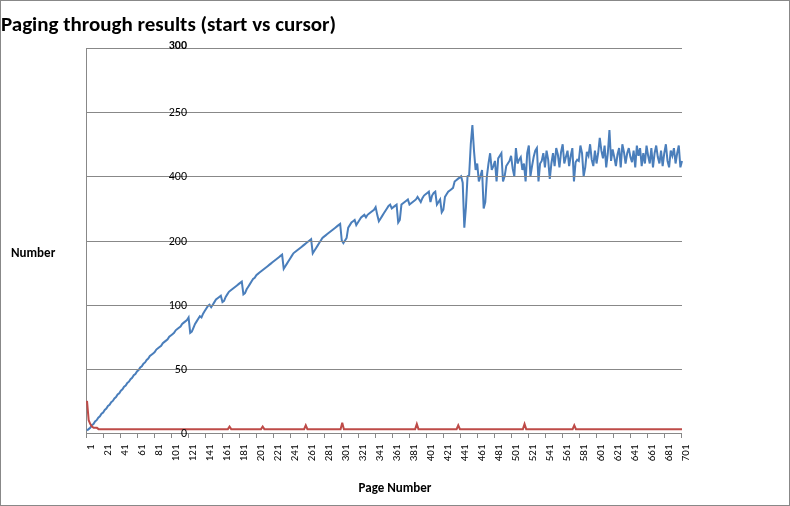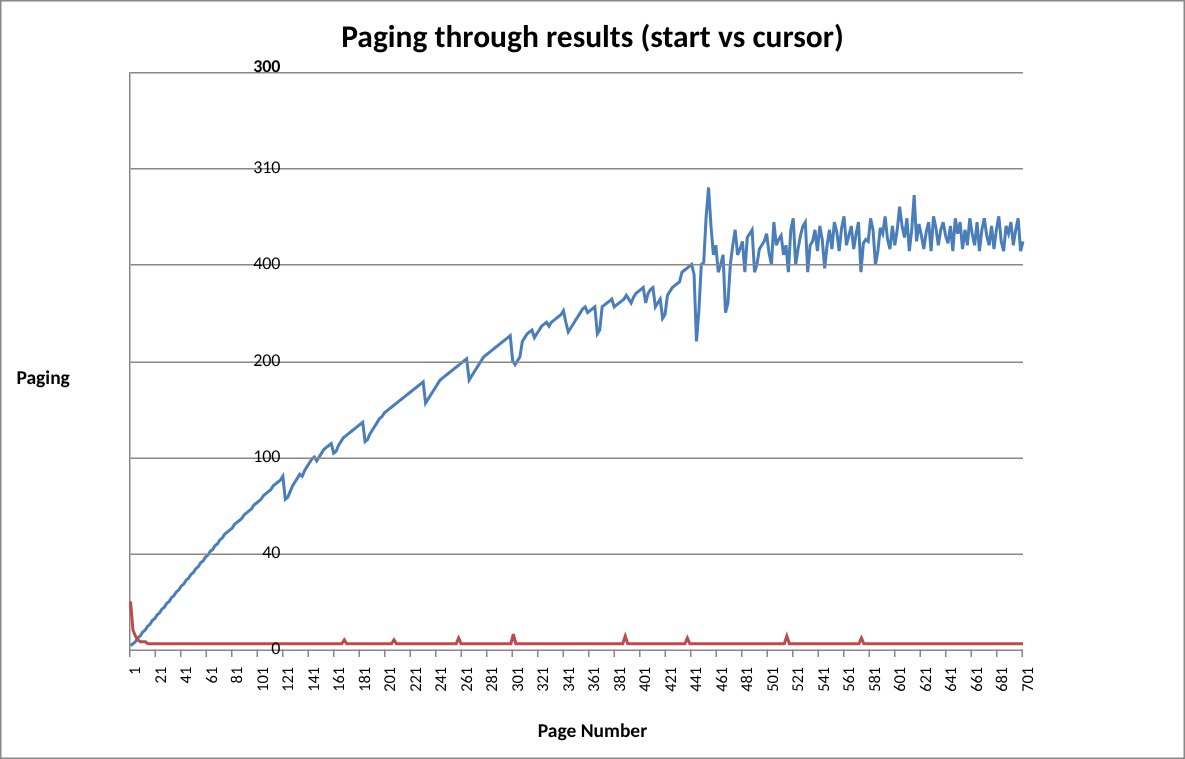--- a/index.html
+++ b/index.html
@@ -15,21 +15,21 @@
     position: relative;
     background: #fff;
     border: 1px solid #888;
     box-sizing: border-box;
   }
   .title {
     position: absolute;
     top: 10px;
     left: 0;
     width: 100%;
-    text-align: center;
+    text-align: left;
     font-weight: bold;
     font-size: 21px;
   }
   .ylabel {
     position: absolute;
     left: 10px;
     top: 244px;
     font-size: 13px;
     font-weight: bold;
   }
@@ -111,43 +111,43 @@
     width: 100%;
     height: 100%;
     overflow: visible;
   }
 </style>
 </head>
 <body>
 
 <div class="frame">
   <div class="title">Paging through results (start vs cursor)</div>
-  <div class="ylabel">Paging</div>
+  <div class="ylabel">Number</div>
   <div class="xlabel">Page Number</div>
 
   <div class="plot" id="plot">
     <svg class="series" id="series-svg" preserveAspectRatio="none" viewBox="0 0 595 385">
         <polyline points="0.00,382.43 1.61,381.15 3.22,379.87 4.84,377.30 6.45,376.02 8.06,373.45 9.67,372.17 11.29,369.60 12.90,368.32 14.51,365.75 16.12,364.47 17.74,361.90 19.35,360.62 20.96,358.05 22.57,356.77 24.19,354.20 25.80,352.92 27.41,350.35 29.02,349.07 30.64,346.50 32.25,345.22 33.86,342.65 35.47,341.37 37.09,338.80 38.70,337.52 40.31,334.95 41.92,333.67 43.54,331.10 45.15,329.82 46.76,327.25 48.37,325.97 49.99,323.40 51.60,322.12 53.21,319.55 54.82,318.27 56.44,315.70 58.05,314.42 59.66,311.85 61.27,310.57 62.89,308.00 64.50,306.72 66.11,305.43 67.72,304.15 69.34,301.58 70.95,300.30 72.56,299.02 74.17,297.73 75.79,295.17 77.40,293.88 79.01,292.60 80.62,291.32 82.24,288.75 83.85,287.47 85.46,286.18 87.07,284.90 88.69,282.33 90.30,281.05 91.91,279.77 93.52,278.48 95.14,275.92 96.75,274.63 98.36,273.35 99.97,272.07 101.59,269.50 103.20,284.90 104.81,283.62 106.42,279.77 108.04,275.92 109.65,273.35 111.26,270.78 112.87,268.22 114.49,269.50 116.10,265.65 117.71,263.08 119.32,260.52 120.93,257.95 122.55,256.67 124.16,259.23 125.77,256.67 127.38,254.10 129.00,251.53 130.61,250.25 132.22,248.97 133.83,247.68 135.45,254.10 137.06,252.82 138.67,248.97 140.28,246.40 141.90,243.83 143.51,242.55 145.12,241.27 146.73,239.98 148.35,238.70 149.96,237.42 151.57,236.13 153.18,234.85 154.80,233.57 156.41,246.40 158.02,245.12 159.63,241.27 161.25,238.70 162.86,236.13 164.47,233.57 166.08,231.00 167.70,229.72 169.31,227.15 170.92,225.87 172.53,224.58 174.15,223.30 175.76,222.02 177.37,220.73 178.98,219.45 180.60,218.17 182.21,216.88 183.82,215.60 185.43,214.32 187.05,213.03 188.66,211.75 190.27,210.47 191.88,209.18 193.50,207.90 195.11,206.62 196.72,220.73 198.33,218.17 199.95,215.60 201.56,213.03 203.17,210.47 204.78,207.90 206.40,205.33 208.01,204.05 209.62,202.77 211.23,201.48 212.85,200.20 214.46,198.92 216.07,197.63 217.68,196.35 219.30,195.07 220.91,193.78 222.52,192.50 224.13,191.22 225.75,205.33 227.36,202.77 228.97,200.20 230.58,197.63 232.20,195.07 233.81,192.50 235.42,189.93 237.03,188.65 238.64,187.37 240.26,186.08 241.87,184.80 243.48,183.52 245.09,182.23 246.71,180.95 248.32,179.67 249.93,178.38 251.54,177.10 253.16,175.82 254.77,192.50 256.38,195.07 257.99,192.50 259.61,189.93 261.22,179.67 262.83,177.10 264.44,174.53 266.06,173.25 267.67,171.97 269.28,177.10 270.89,174.53 272.51,171.97 274.12,169.40 275.73,168.12 277.34,166.83 278.96,169.40 280.57,166.83 282.18,165.55 283.79,164.27 285.41,162.98 287.02,161.70 288.63,159.13 290.24,166.83 291.86,173.25 293.47,170.68 295.08,168.12 296.69,165.55 298.31,162.98 299.92,160.42 301.53,157.85 303.14,156.57 304.76,160.42 306.37,159.13 307.98,157.85 309.59,156.57 311.21,174.53 312.82,171.97 314.43,156.57 316.04,155.28 317.66,154.00 319.27,152.72 320.88,151.43 322.49,156.57 324.11,155.28 325.72,154.00 327.33,152.72 328.94,151.43 330.56,148.87 332.17,151.43 333.78,154.00 335.39,150.15 337.01,147.58 338.62,146.30 340.23,145.02 341.84,143.73 343.46,154.00 345.07,147.58 346.68,145.02 348.29,143.73 349.91,156.57 351.52,154.00 353.13,151.43 354.74,164.27 356.36,161.70 357.97,148.87 359.58,146.30 361.19,143.73 362.80,142.45 364.42,141.17 366.03,139.88 367.64,133.47 369.25,132.18 370.87,130.90 372.48,129.62 374.09,128.33 375.70,134.75 377.32,179.67 378.93,159.13 380.54,128.33 382.15,127.05 383.77,96.25 385.38,77.00 386.99,102.67 388.60,121.92 390.22,115.50 391.83,133.47 393.44,128.33 395.05,121.92 396.67,160.42 398.28,154.00 399.89,128.33 401.50,115.50 403.12,105.23 404.73,121.92 406.34,118.07 407.95,112.93 409.57,133.47 411.18,110.37 412.79,107.80 414.40,105.23 416.02,133.47 417.63,128.33 419.24,118.07 420.85,115.50 422.47,112.93 424.08,107.80 425.69,120.63 427.30,128.33 428.92,100.10 430.53,115.50 432.14,111.65 433.75,109.08 435.37,121.92 436.98,115.50 438.59,133.47 440.20,105.23 441.82,97.53 443.43,128.33 445.04,118.07 446.65,109.08 448.27,102.67 449.88,100.10 451.49,133.47 453.10,115.50 454.72,112.93 456.33,105.23 457.94,119.35 459.55,102.67 461.17,111.65 462.78,130.90 464.39,115.50 466.00,105.23 467.62,118.07 469.23,100.10 470.84,106.52 472.45,119.35 474.07,103.95 475.68,96.25 477.29,115.50 478.90,109.08 480.51,102.67 482.13,118.07 483.74,107.80 485.35,100.10 486.96,133.47 488.58,114.22 490.19,111.65 491.80,112.93 493.41,97.53 495.03,105.23 496.64,128.33 498.25,119.35 499.86,103.95 501.48,107.80 503.09,96.25 504.70,111.65 506.31,118.07 507.93,102.67 509.54,115.50 511.15,105.23 512.76,89.83 514.38,102.67 515.99,110.37 517.60,97.53 519.21,119.35 520.83,105.23 522.44,82.13 524.05,112.93 525.66,101.38 527.28,109.08 528.89,118.07 530.50,106.52 532.11,100.10 533.73,119.35 535.34,96.25 536.95,103.95 538.56,115.50 540.18,105.23 541.79,100.10 543.40,109.08 545.01,114.22 546.63,102.67 548.24,119.35 549.85,97.53 551.46,107.80 553.08,100.10 554.69,118.07 556.30,105.23 557.91,115.50 559.53,97.53 561.14,107.80 562.75,115.50 564.36,100.10 565.98,119.35 567.59,105.23 569.20,97.53 570.81,109.08 572.43,115.50 574.04,102.67 575.65,118.07 577.26,105.23 578.88,96.25 580.49,112.93 582.10,119.35 583.71,102.67 585.33,107.80 586.94,100.10 588.55,115.50 590.16,105.23 591.78,97.53 593.39,119.35 595.00,112.93" fill="none" stroke="#4a7ebb" stroke-width="2"></polyline>
         <polyline points="0.00,352.92 1.66,372.17 3.31,376.02 4.97,378.58 6.63,379.87 8.29,379.87 9.94,379.87 11.60,381.15 13.26,381.15 14.92,381.15 16.57,381.15 18.23,381.15 19.89,381.15 21.55,381.15 23.20,381.15 24.86,381.15 26.52,381.15 28.18,381.15 29.83,381.15 31.49,381.15 33.15,381.15 34.81,381.15 36.46,381.15 38.12,381.15 39.78,381.15 41.43,381.15 43.09,381.15 44.75,381.15 46.41,381.15 48.06,381.15 49.72,381.15 51.38,381.15 53.04,381.15 54.69,381.15 56.35,381.15 58.01,381.15 59.67,381.15 61.32,381.15 62.98,381.15 64.64,381.15 66.30,381.15 67.95,381.15 69.61,381.15 71.27,381.15 72.92,381.15 74.58,381.15 76.24,381.15 77.90,381.15 79.55,381.15 81.21,381.15 82.87,381.15 84.53,381.15 86.18,381.15 87.84,381.15 89.50,381.15 91.16,381.15 92.81,381.15 94.47,381.15 96.13,381.15 97.79,381.15 99.44,381.15 101.10,381.15 102.76,381.15 104.42,381.15 106.07,381.15 107.73,381.15 109.39,381.15 111.04,381.15 112.70,381.15 114.36,381.15 116.02,381.15 117.67,381.15 119.33,381.15 120.99,381.15 122.65,381.15 124.30,381.15 125.96,381.15 127.62,381.15 129.28,381.15 130.93,381.15 132.59,381.15 134.25,381.15 135.91,381.15 137.56,381.15 139.22,381.15 140.88,381.15 142.53,378.58 144.19,381.15 145.85,381.15 147.51,381.15 149.16,381.15 150.82,381.15 152.48,381.15 154.14,381.15 155.79,381.15 157.45,381.15 159.11,381.15 160.77,381.15 162.42,381.15 164.08,381.15 165.74,381.15 167.40,381.15 169.05,381.15 170.71,381.15 172.37,381.15 174.03,381.15 175.68,378.58 177.34,381.15 179.00,381.15 180.65,381.15 182.31,381.15 183.97,381.15 185.63,381.15 187.28,381.15 188.94,381.15 190.60,381.15 192.26,381.15 193.91,381.15 195.57,381.15 197.23,381.15 198.89,381.15 200.54,381.15 202.20,381.15 203.86,381.15 205.52,381.15 207.17,381.15 208.83,381.15 210.49,381.15 212.14,381.15 213.80,381.15 215.46,381.15 217.12,381.15 218.77,377.30 220.43,381.15 222.09,381.15 223.75,381.15 225.40,381.15 227.06,381.15 228.72,381.15 230.38,381.15 232.03,381.15 233.69,381.15 235.35,381.15 237.01,381.15 238.66,381.15 240.32,381.15 241.98,381.15 243.64,381.15 245.29,381.15 246.95,381.15 248.61,381.15 250.26,381.15 251.92,381.15 253.58,381.15 255.24,374.73 256.89,381.15 258.55,381.15 260.21,381.15 261.87,381.15 263.52,381.15 265.18,381.15 266.84,381.15 268.50,381.15 270.15,381.15 271.81,381.15 273.47,381.15 275.13,381.15 276.78,381.15 278.44,381.15 280.10,381.15 281.75,381.15 283.41,381.15 285.07,381.15 286.73,381.15 288.38,381.15 290.04,381.15 291.70,381.15 293.36,381.15 295.01,381.15 296.67,381.15 298.33,381.15 299.99,381.15 301.64,381.15 303.30,381.15 304.96,381.15 306.62,381.15 308.27,381.15 309.93,381.15 311.59,381.15 313.25,381.15 314.90,381.15 316.56,381.15 318.22,381.15 319.87,381.15 321.53,381.15 323.19,381.15 324.85,381.15 326.50,381.15 328.16,381.15 329.82,376.02 331.48,381.15 333.13,381.15 334.79,381.15 336.45,381.15 338.11,381.15 339.76,381.15 341.42,381.15 343.08,381.15 344.74,381.15 346.39,381.15 348.05,381.15 349.71,381.15 351.36,381.15 353.02,381.15 354.68,381.15 356.34,381.15 357.99,381.15 359.65,381.15 361.31,381.15 362.97,381.15 364.62,381.15 366.28,381.15 367.94,381.15 369.60,381.15 371.25,377.30 372.91,381.15 374.57,381.15 376.23,381.15 377.88,381.15 379.54,381.15 381.20,381.15 382.86,381.15 384.51,381.15 386.17,381.15 387.83,381.15 389.48,381.15 391.14,381.15 392.80,381.15 394.46,381.15 396.11,381.15 397.77,381.15 399.43,381.15 401.09,381.15 402.74,381.15 404.40,381.15 406.06,381.15 407.72,381.15 409.37,381.15 411.03,381.15 412.69,381.15 414.35,381.15 416.00,381.15 417.66,381.15 419.32,381.15 420.97,381.15 422.63,381.15 424.29,381.15 425.95,381.15 427.60,381.15 429.26,381.15 430.92,381.15 432.58,381.15 434.23,381.15 435.89,381.15 437.55,376.02 439.21,381.15 440.86,381.15 442.52,381.15 444.18,381.15 445.84,381.15 447.49,381.15 449.15,381.15 450.81,381.15 452.47,381.15 454.12,381.15 455.78,381.15 457.44,381.15 459.09,381.15 460.75,381.15 462.41,381.15 464.07,381.15 465.72,381.15 467.38,381.15 469.04,381.15 470.70,381.15 472.35,381.15 474.01,381.15 475.67,381.15 477.33,381.15 478.98,381.15 480.64,381.15 482.30,381.15 483.96,381.15 485.61,381.15 487.27,377.30 488.93,381.15 490.58,381.15 492.24,381.15 493.90,381.15 495.56,381.15 497.21,381.15 498.87,381.15 500.53,381.15 502.19,381.15 503.84,381.15 505.50,381.15 507.16,381.15 508.82,381.15 510.47,381.15 512.13,381.15 513.79,381.15 515.45,381.15 517.10,381.15 518.76,381.15 520.42,381.15 522.08,381.15 523.73,381.15 525.39,381.15 527.05,381.15 528.70,381.15 530.36,381.15 532.02,381.15 533.68,381.15 535.33,381.15 536.99,381.15 538.65,381.15 540.31,381.15 541.96,381.15 543.62,381.15 545.28,381.15 546.94,381.15 548.59,381.15 550.25,381.15 551.91,381.15 553.57,381.15 555.22,381.15 556.88,381.15 558.54,381.15 560.19,381.15 561.85,381.15 563.51,381.15 565.17,381.15 566.82,381.15 568.48,381.15 570.14,381.15 571.80,381.15 573.45,381.15 575.11,381.15 576.77,381.15 578.43,381.15 580.08,381.15 581.74,381.15 583.40,381.15 585.06,381.15 586.71,381.15 588.37,381.15 590.03,381.15 591.69,381.15 593.34,381.15 595.00,381.15" fill="none" stroke="#be4b48" stroke-width="2"></polyline>
       </svg>
   <div class="gridline" style="top: 320.833px;"></div>
       <div class="gridline" style="top: 256.667px;"></div>
       <div class="gridline" style="top: 192.5px;"></div>
       <div class="gridline" style="top: 128.333px;"></div>
       <div class="gridline" style="top: 64.1667px;"></div>
       <div class="gridline" style="top: 0px;"></div>
     </div>
 
   <div id="yticks-container">
       <div class="ytick" style="top: 432px;">0</div>
-      <div class="ytick" style="top: 367.833px;">40</div>
+      <div class="ytick" style="top: 367.833px;">50</div>
       <div class="ytick" style="top: 303.667px;">100</div>
       <div class="ytick" style="top: 239.5px;">200</div>
       <div class="ytick" style="top: 175.333px;">400</div>
-      <div class="ytick" style="top: 111.167px;">310</div>
+      <div class="ytick" style="top: 111.167px;">250</div>
       <div class="ytick" style="top: 44px; font-weight: bold;">300</div>
     </div>
   <div class="xticks" id="xticks-container">
       <div class="xtick-mark" style="left: 0px;"></div>
       <div class="xtick" style="left: 4px;">1</div>
       <div class="xtick-mark" style="left: 17px;"></div>
       <div class="xtick" style="left: 21px;">21</div>
       <div class="xtick-mark" style="left: 34px;"></div>
       <div class="xtick" style="left: 38px;">41</div>
       <div class="xtick-mark" style="left: 51px;"></div>

